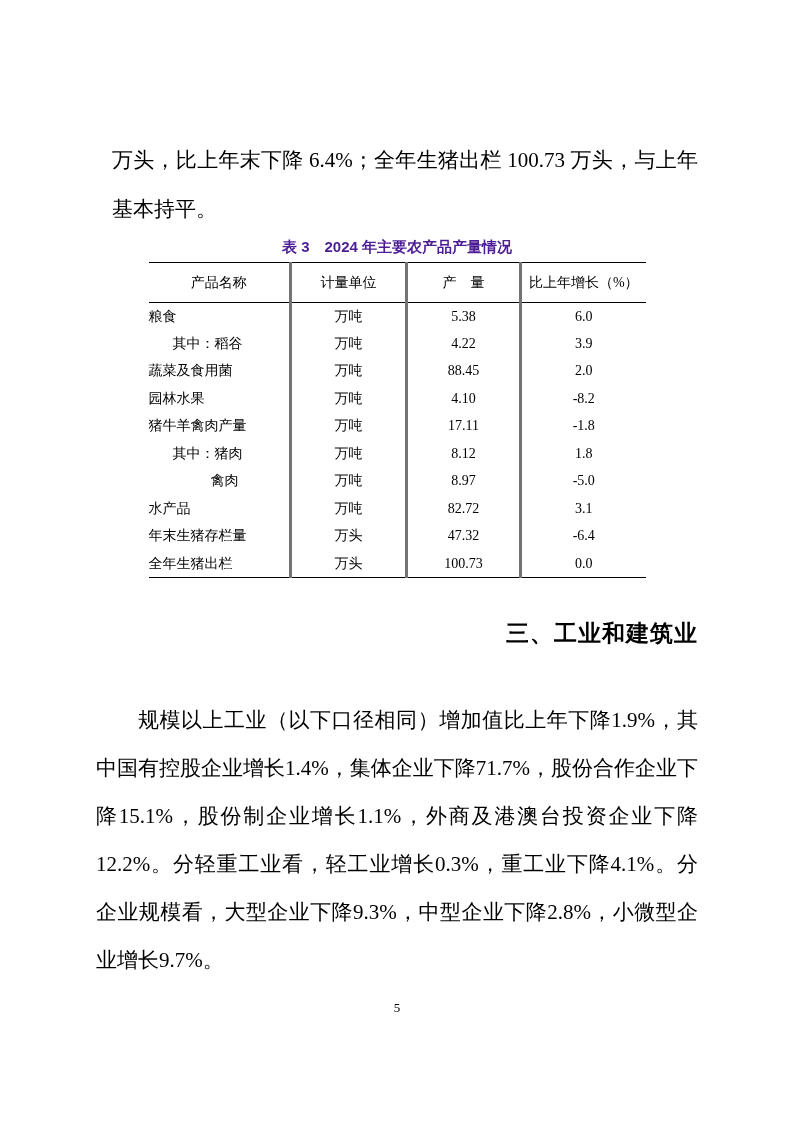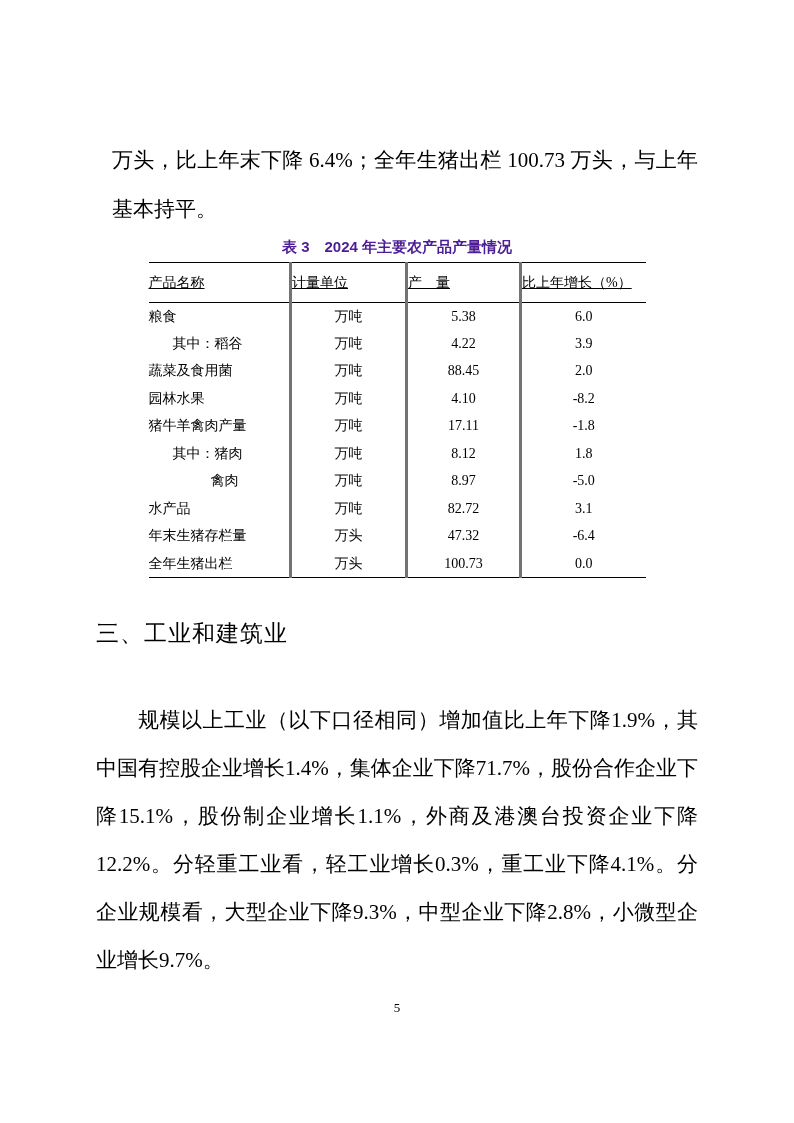--- a/index.html
+++ b/index.html
@@ -40,36 +40,35 @@
     border-bottom: 1.5px solid #000;
     font-size: 14px;
   }
   table.t3 th, table.t3 td {
     font-weight: normal;
     vertical-align: middle;
     padding: 0;
   }
   table.t3 th {
     height: 40px;
-    text-align: left;
+    text-align: center;
     border-bottom: 1.5px solid #000;
-    text-decoration: underline;
   }
   table.t3 td { height: 27.5px; }
   table.t3 th + th, table.t3 td + td { border-left: 3px solid #737373; }
   td.c-name { text-align: left; padding-left: 6px; }
   td.c-name.indent-1 { padding-left: 24px; }
   td.c-name.indent-2 { padding-left: 62px; }
   td.c-unit, td.c-output, td.c-growth { text-align: center; }
 
   .section-heading {
     margin-top: 40px;
-    text-align: left;
+    text-align: right;
     font-family: "Liberation Sans", "DejaVu Sans", sans-serif;
-    font-weight: normal;
+    font-weight: bold;
     font-size: 23px;
     line-height: 30px;
     letter-spacing: 1px;
     color: #000;
   }
 
   .para-industry {
     margin-top: 48px;
     font-size: 21px;
     line-height: 48px;

